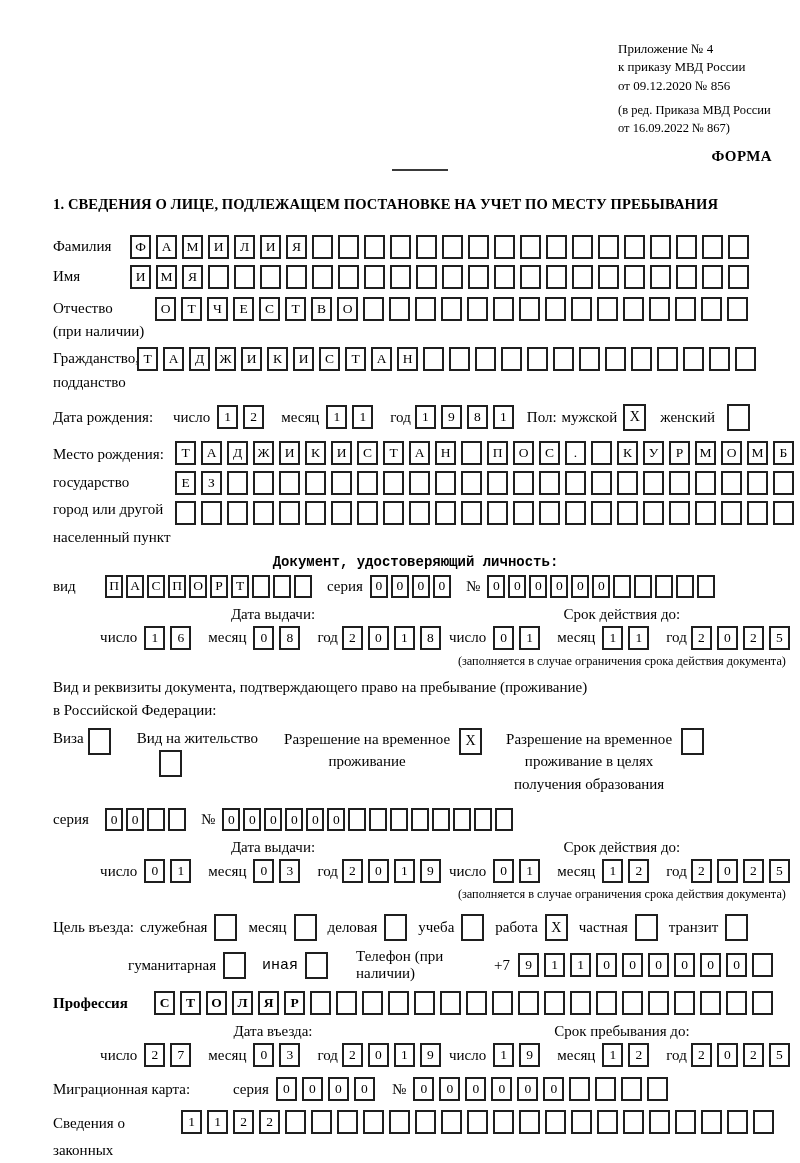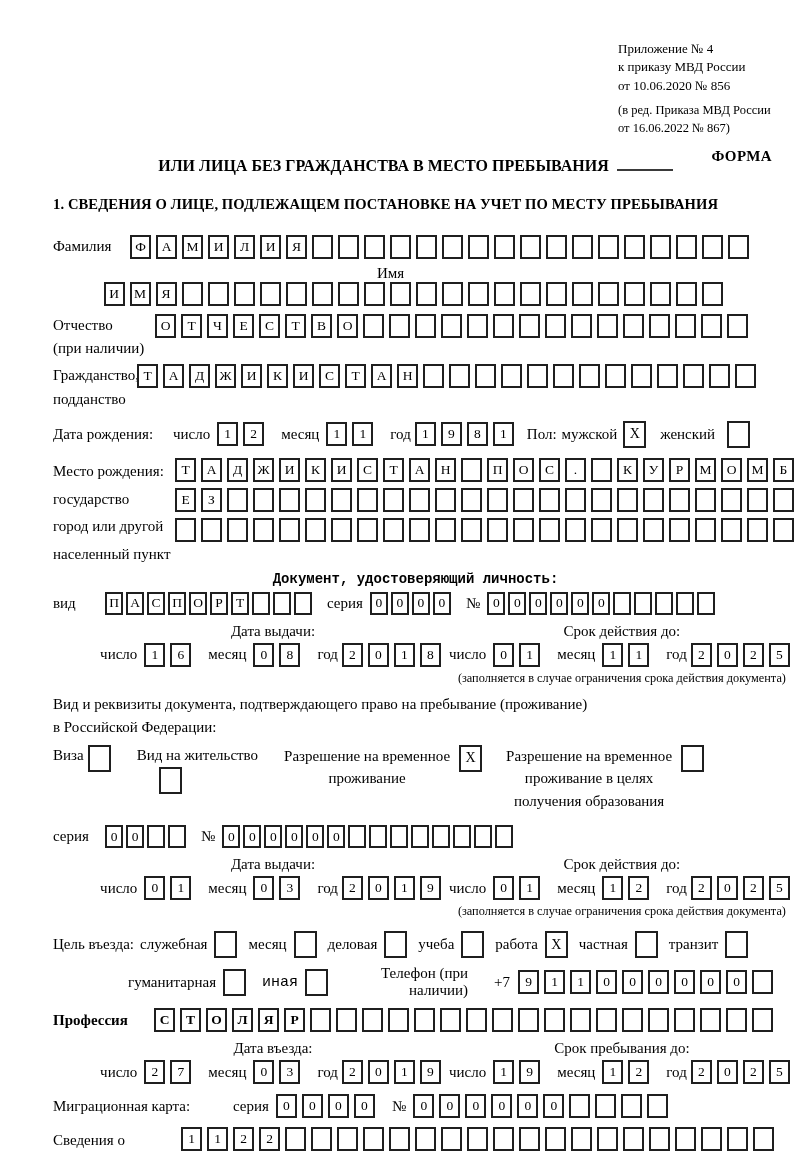--- a/index.html
+++ b/index.html
@@ -50,30 +50,30 @@
   .brow{display:flex;margin-bottom:6px;}
 </style>
 </head>
 <body>
 
 <div class="page">
 
   <div class="appendix">
     <div>Приложение № 4</div>
     <div>к приказу МВД России</div>
-    <div>от 10.06.2020 № 856</div>
+    <div>от 09.12.2020 № 856</div>
     <div class="ed">
       <div>(в ред. Приказа МВД России</div>
-      <div>от 16.06.2022 № 867)</div>
+      <div>от 16.09.2022 № 867)</div>
     </div>
   </div>
   <div class="forma">ФОРМА</div>
 
   <div class="title">
-    <div><span>ИЛИ ЛИЦА БЕЗ ГРАЖДАНСТВА В МЕСТО ПРЕБЫВАНИЯ</span><span class="blank"></span></div>
+    <div><span class="blank"></span></div>
   </div>
 
   <div class="sec-head">1. СВЕДЕНИЯ О ЛИЦЕ, ПОДЛЕЖАЩЕМ ПОСТАНОВКЕ НА УЧЕТ ПО МЕСТУ ПРЕБЫВАНИЯ</div>
 
   <div class="frow" style="margin-top:22px;">
     <span class="lbl" style="width:77px;">Фамилия</span>
     <span class="boxes">
         <span class="box">Ф</span>
         <span class="box">А</span>
         <span class="box">М</span>
@@ -94,21 +94,21 @@
         <span class="box"></span>
         <span class="box"></span>
         <span class="box"></span>
         <span class="box"></span>
         <span class="box"></span>
         <span class="box"></span>
         <span class="box"></span>
       </span>
   </div>
 
-  <div class="frow" style="margin-top:6px;flex-direction:column;">
+  <div class="frow" style="margin-top:6px;">
     <span class="lbl" style="width:77px;">Имя</span>
     <span class="boxes">
         <span class="box">И</span>
         <span class="box">М</span>
         <span class="box">Я</span>
         <span class="box"></span>
         <span class="box"></span>
         <span class="box"></span>
         <span class="box"></span>
         <span class="box"></span>
@@ -509,21 +509,21 @@
     <span style="margin-left:11px;">учеба</span>
     <span class="cbox inlinebox"></span>
     <span style="margin-left:11px;">работа</span>
     <span class="cbox inlinebox">X</span>
     <span style="margin-left:11px;">частная</span>
     <span class="cbox inlinebox"></span>
     <span style="margin-left:11px;">транзит</span>
     <span class="cbox inlinebox"></span>
   </div>
 
-  <div class="frow purpose" style="margin-top:7px;margin-left:75px;text-align:right;">
+  <div class="frow purpose" style="margin-top:7px;margin-left:75px;">
     <span>гуманитарная</span>
     <span class="cbox inlinebox"></span>
     <span style="margin-left:16px;font-family:Liberation Mono, monospace;">иная</span>
     <span class="cbox inlinebox"></span>
     <span style="margin-left:28px;">Телефон (при наличии)</span>
     <span style="margin-left:26px;margin-right:8px;">+7</span>
     <span class="boxes">
         <span class="box">9</span>
         <span class="box">1</span>
         <span class="box">1</span>

